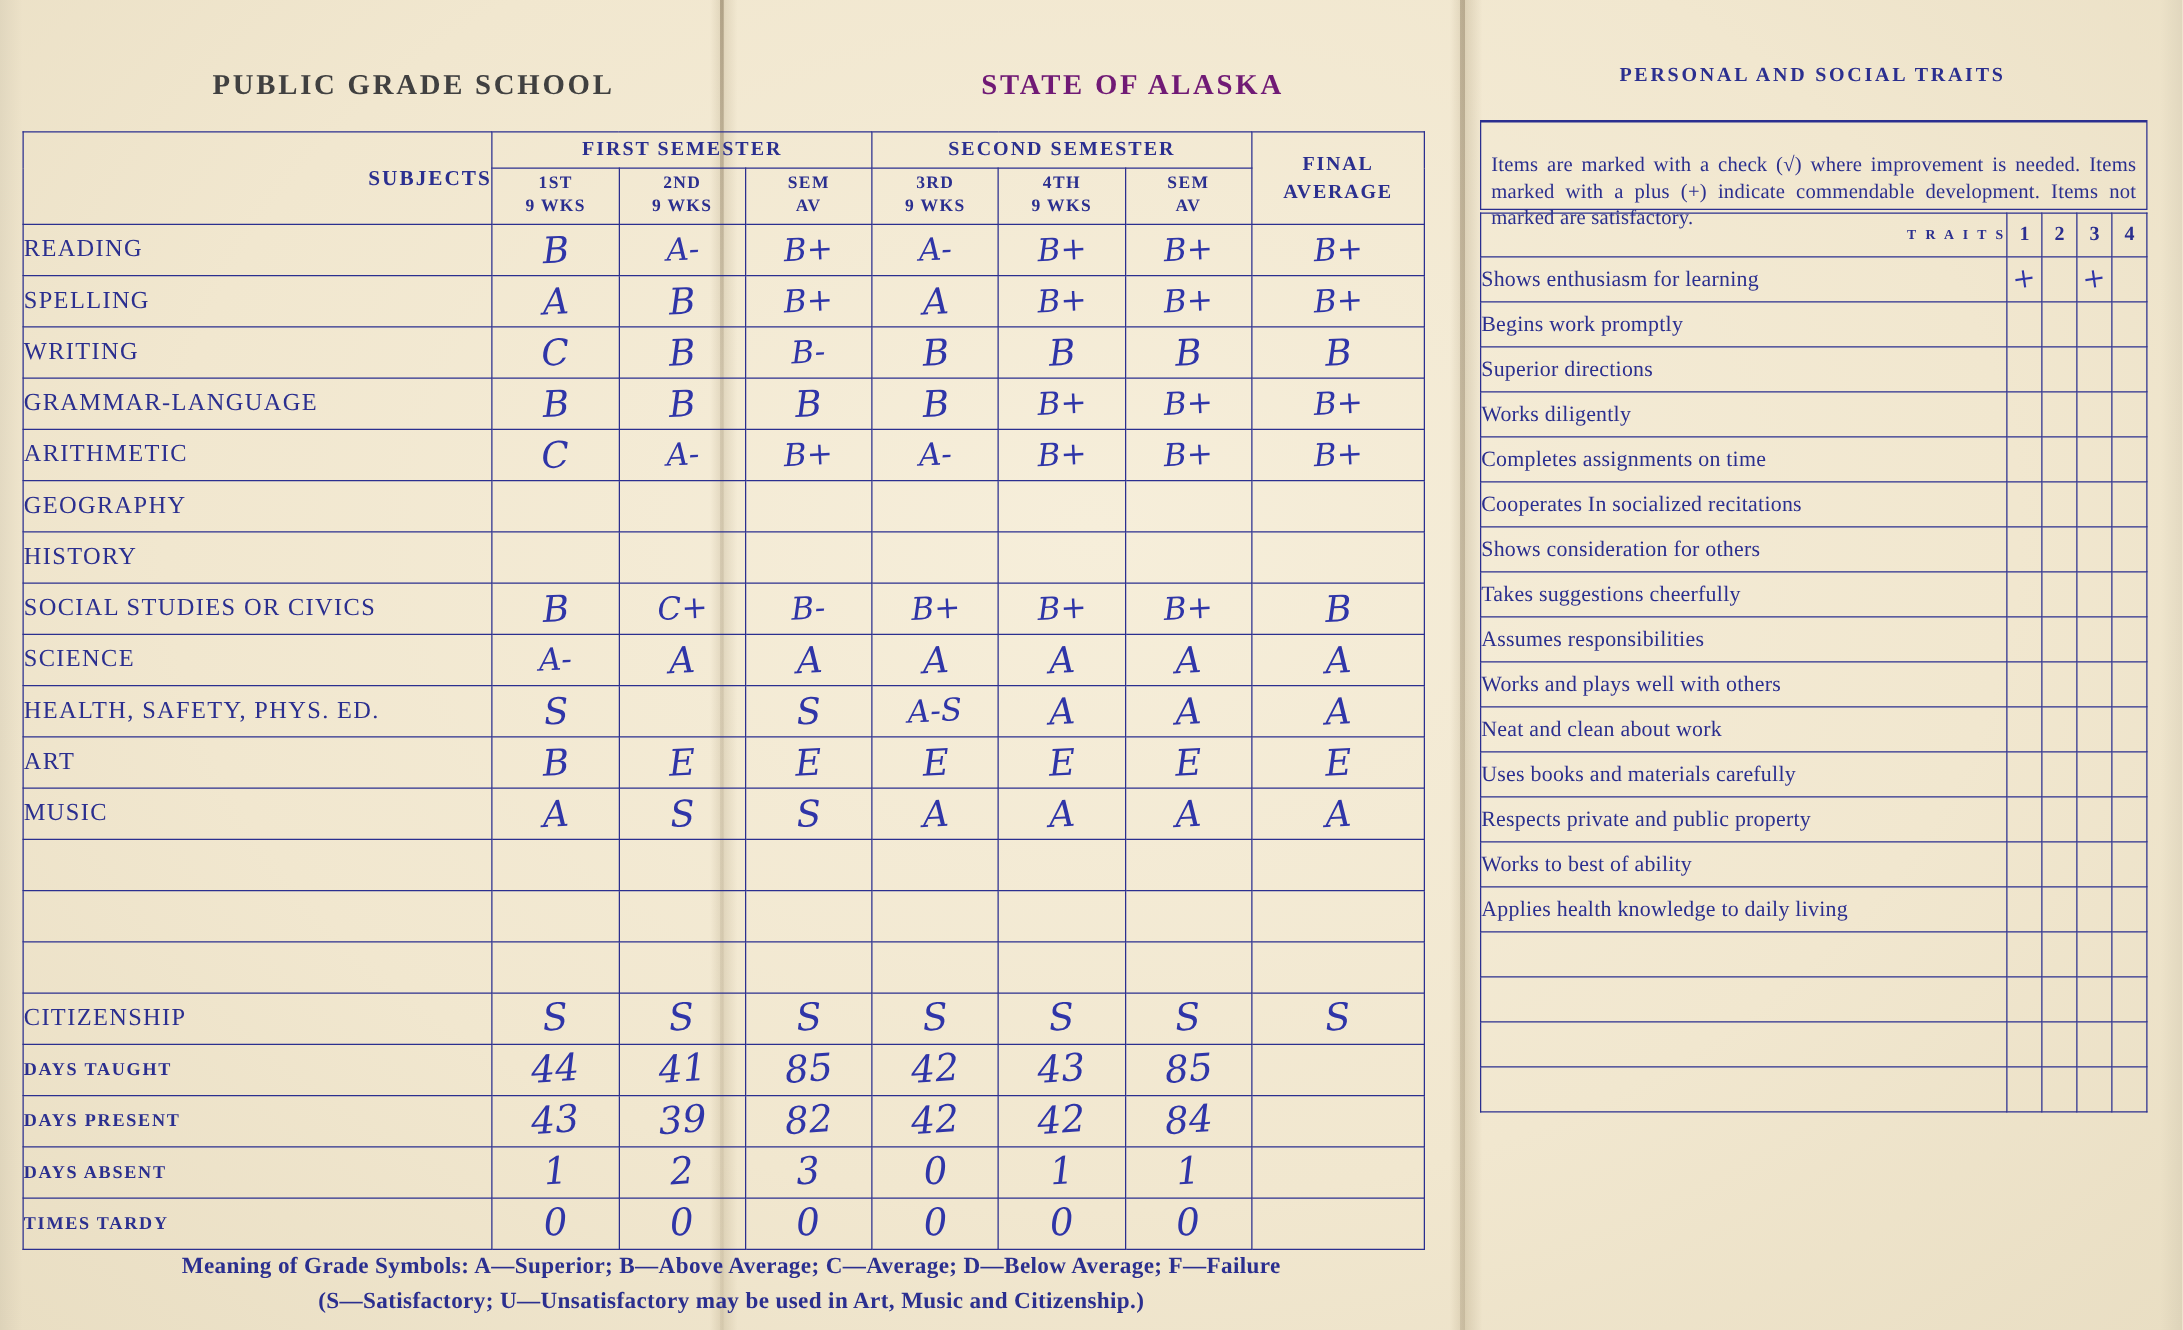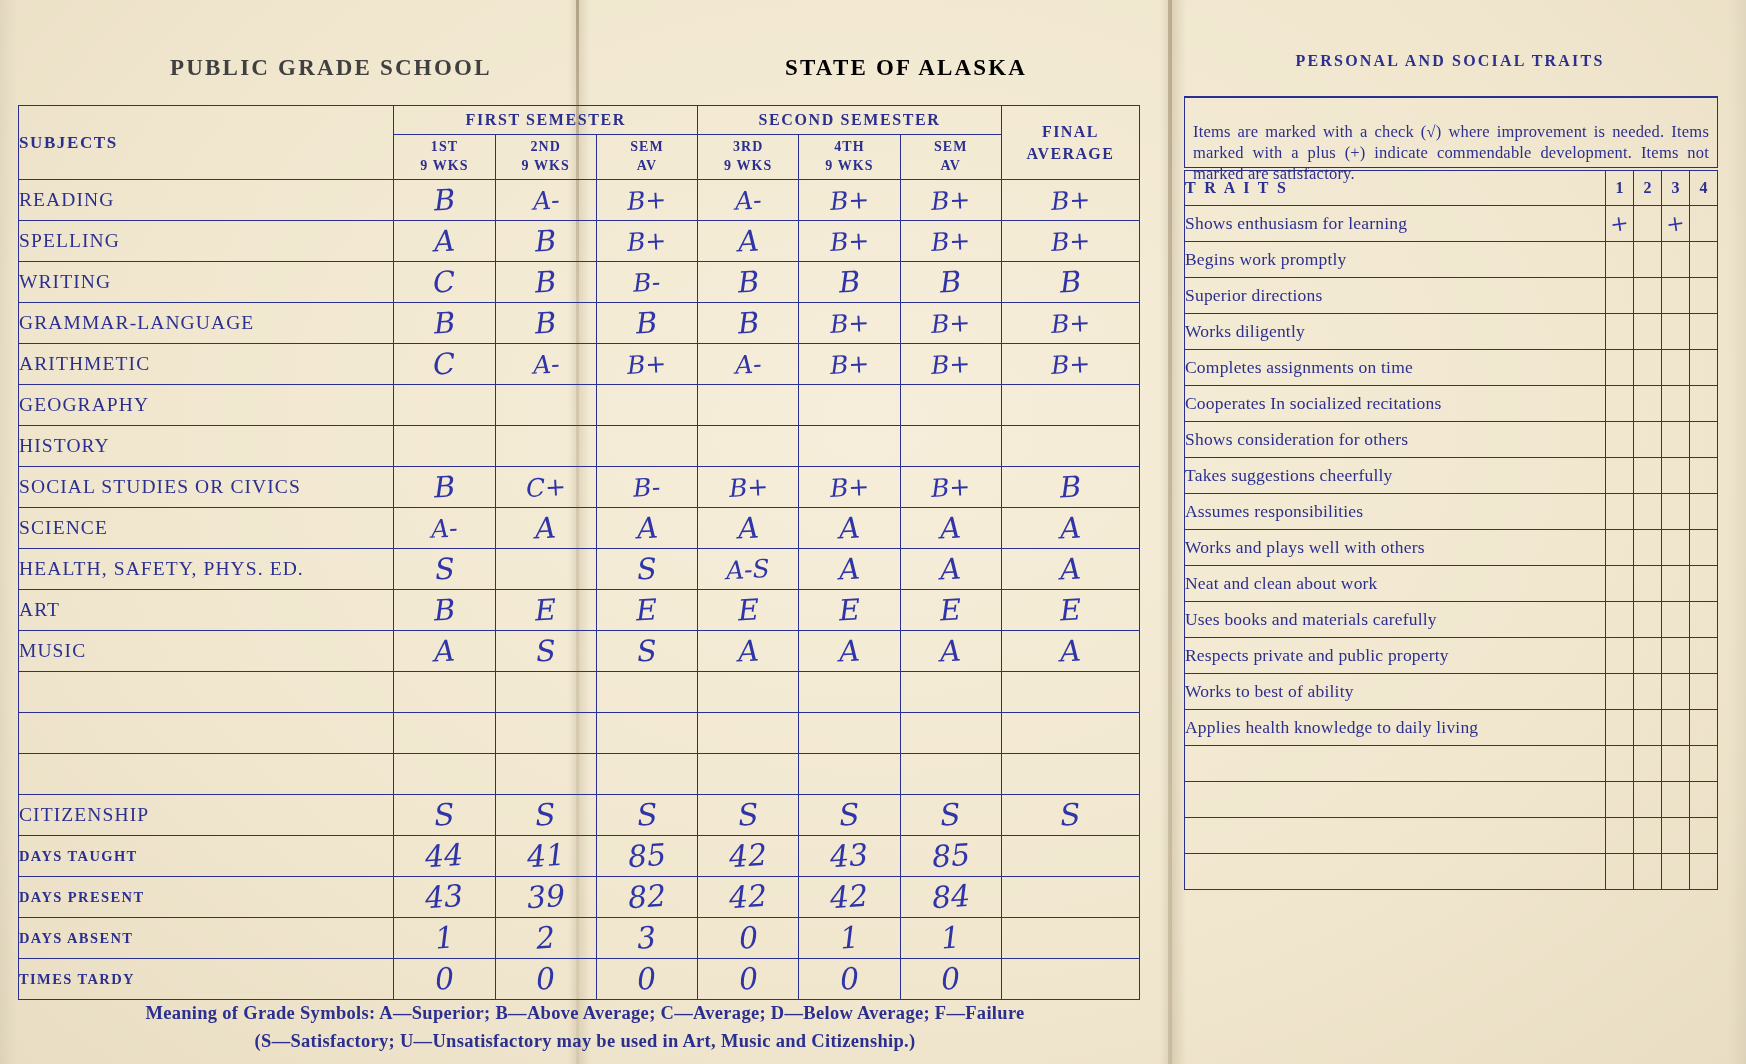--- a/index.html
+++ b/index.html
@@ -35,35 +35,35 @@
   .title-row{
     position:absolute;left:20px;top:55px;width:1125px;height:30px;
   }
   .title-left{
     position:absolute;left:150px;top:0;
     font-family:"Liberation Serif", serif;
     font-weight:bold;font-size:23px;letter-spacing:2.2px;color:#404040;
   }
   .title-right{
     position:absolute;left:765px;top:0;
-    font-weight:bold;font-size:23px;letter-spacing:2.2px;color:#000000;
+    font-weight:bold;font-size:23px;letter-spacing:2.2px;color:#701a75;
   }
 
   table.grades{
     position:absolute;left:18px;top:105px;
     border-collapse:collapse;
     width:1122px;
   }
   table.grades td, table.grades th{
     border:1.5px solid #2b2f8f;
     padding:0;
     vertical-align:middle;
   }
   .hdr-subjects{
-    width:355px;text-align:left;font-weight:bold;font-size:17px;letter-spacing:1.6px;
+    width:355px;text-align:right;font-weight:bold;font-size:17px;letter-spacing:1.6px;
     height:72px;
   }
   .hdr-sem{
     text-align:center;font-weight:bold;font-size:16px;letter-spacing:1.6px;height:28px;
   }
   .hdr-sub{
     text-align:center;font-weight:bold;font-size:14px;letter-spacing:1.1px;height:44px;line-height:1.35;
   }
   .hdr-final{
     text-align:center;font-weight:bold;font-size:16px;letter-spacing:1.4px;line-height:1.35;
@@ -107,21 +107,21 @@
     font-size:16.5px;line-height:1.28;text-align:justify;letter-spacing:.2px;
   }
   table.traits{
     position:absolute;left:4px;top:170px;
     border-collapse:collapse;width:534px;
   }
   table.traits td{
     border:1.4px solid #2b2f8f;padding:0;
   }
   .t-hdr{
-    text-align:left;font-weight:bold;font-size:16px;letter-spacing:2.4px;height:34px;
+    text-align:right;font-weight:bold;font-size:11px;letter-spacing:2.4px;height:34px;
   }
   .t-num{width:27px;text-align:center;font-weight:bold;font-size:16px;height:34px;}
   .t-label{height:35px;font-size:17.5px;padding-left:7px;white-space:nowrap;letter-spacing:.2px;}
   .t-cell{width:27px;height:35px;text-align:center;}
   .t-blank{height:33px;}
   .mark{
     font-family:"DejaVu Serif", serif;font-size:22px;color:#2f35a8;display:inline-block;
     transform:rotate(-8deg);
   }
 </style>

